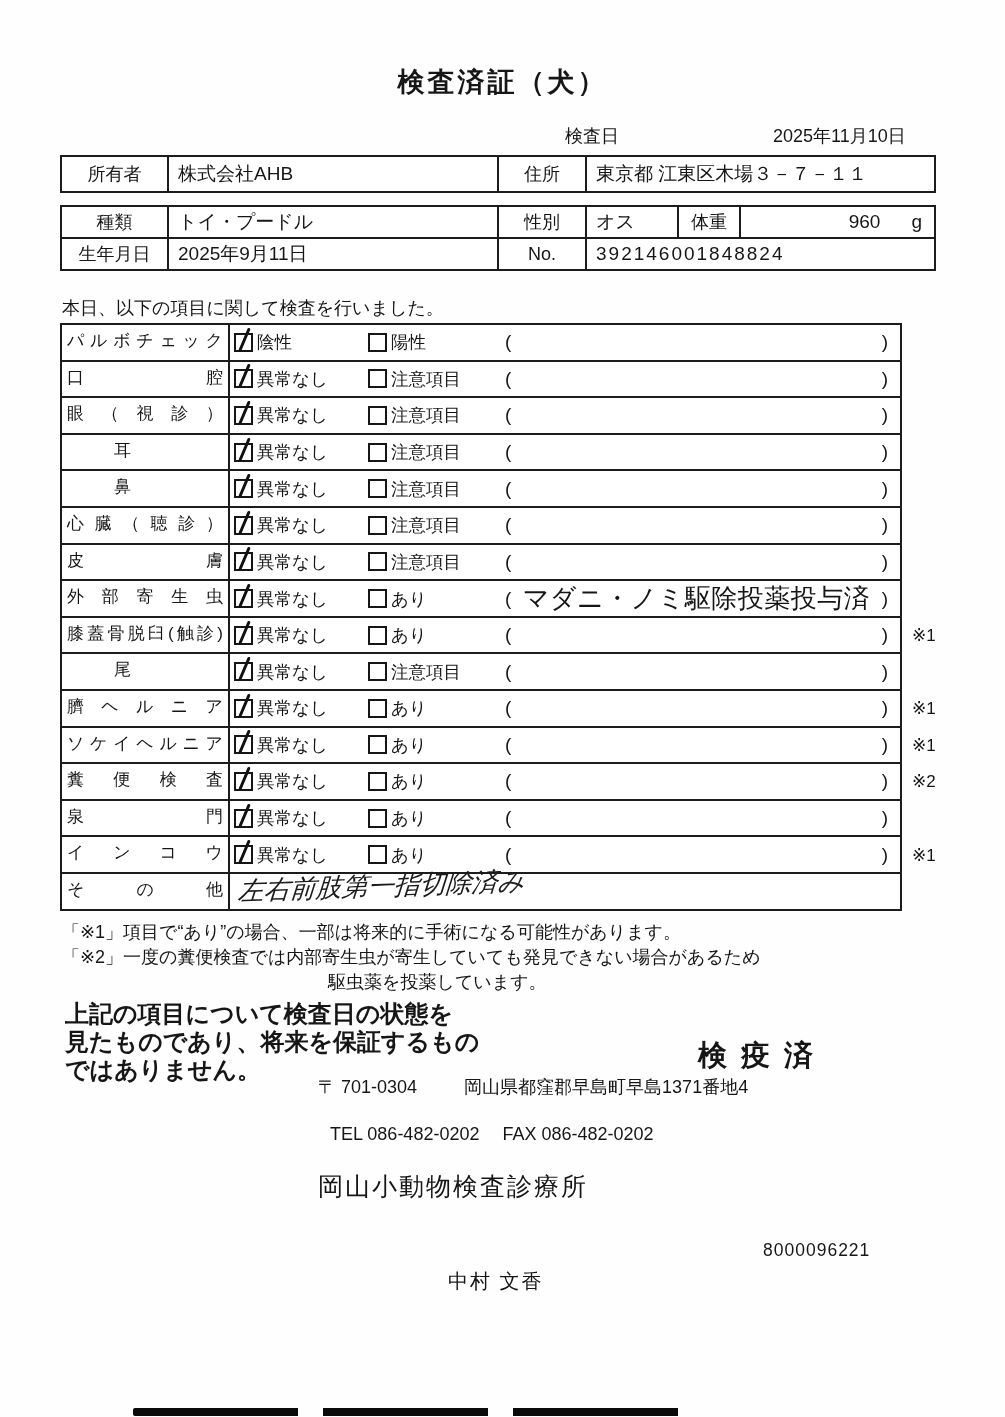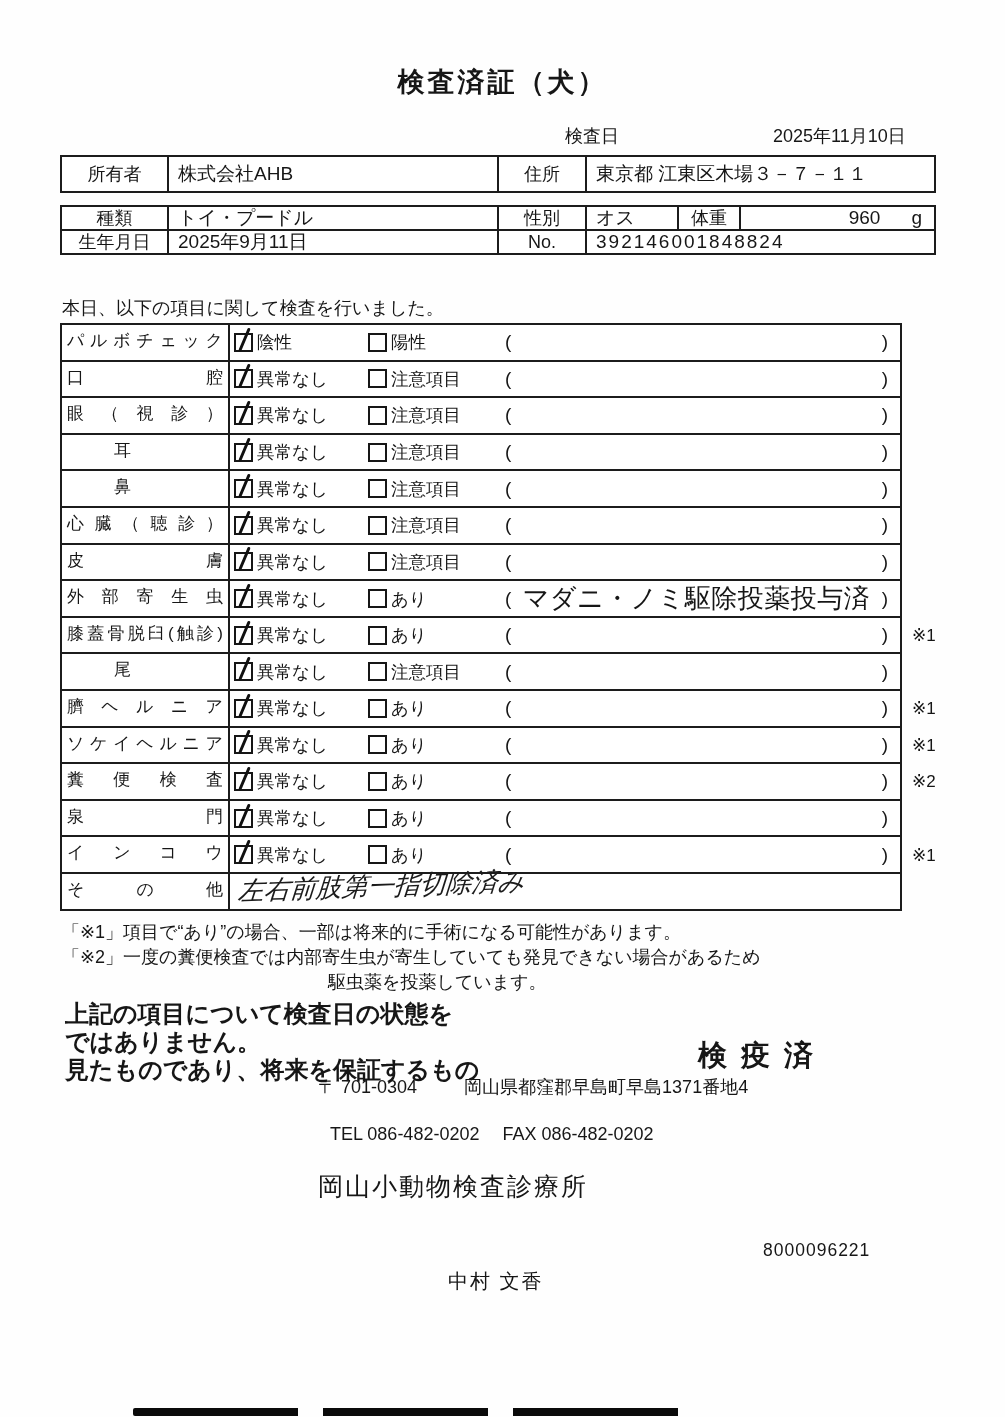--- a/index.html
+++ b/index.html
@@ -25,21 +25,21 @@
   .cell {
     border-left: 2px solid #1c1c1c; box-sizing: border-box;
     display: flex; align-items: center; padding: 0 9px;
     font-size: 18px; white-space: nowrap; overflow: hidden;
   }
   .cell:first-child { border-left: none; }
   .cell.center { justify-content: center; padding: 0 2px; }
   .cell.val { font-size: 19px; }
   .owner { top: 155px; width: 876px; height: 38px; display: grid; grid-template-columns: 105px 330px 88px 1fr; }
   .info  { top: 205px; width: 876px; }
-  .info-row { display: grid; height: 22px; }
+  .info-row { display: grid; height: 30px; }
   .info-row.r1 { grid-template-columns: 105px 330px 88px 92px 62px 1fr; }
   .info-row.r2 { grid-template-columns: 105px 330px 88px 1fr; border-top: 2px solid #1c1c1c; }
   .weight-val { justify-content: flex-end; gap: 31px; padding-right: 12px; }
   .no-val { font-size: 20px; letter-spacing: 2px; }
 
   .intro { position: absolute; top: 296px; left: 62px; font-size: 18px; }
 
   
   .checklist { position: absolute; top: 323px; left: 60px; width: 842px; border: 2px solid #1c1c1c; box-sizing: border-box; background: #fff; }
   .cl-row {
@@ -413,22 +413,22 @@
   </div>
 
   <div class="notes">
     <div>「※1」項目で“あり”の場合、一部は将来的に手術になる可能性があります。</div>
     <div>「※2」一度の糞便検査では内部寄生虫が寄生していても発見できない場合があるため</div>
     <div class="indent2">駆虫薬を投薬しています。</div>
   </div>
 
   <div class="disclaimer">
     <div>上記の項目について検査日の状態を</div>
+    <div>見たものであり、将来を保証するもの</div>
     <div>ではありません。</div>
-    <div>見たものであり、将来を保証するもの</div>
   </div>
 
   <div class="stamp">検疫済</div>
 
   <div class="postal">
     <span>〒 701-0304</span>
     <span class="addr">岡山県都窪郡早島町早島1371番地4</span>
   </div>
   <div class="telline">
     <span>TEL 086-482-0202</span>

